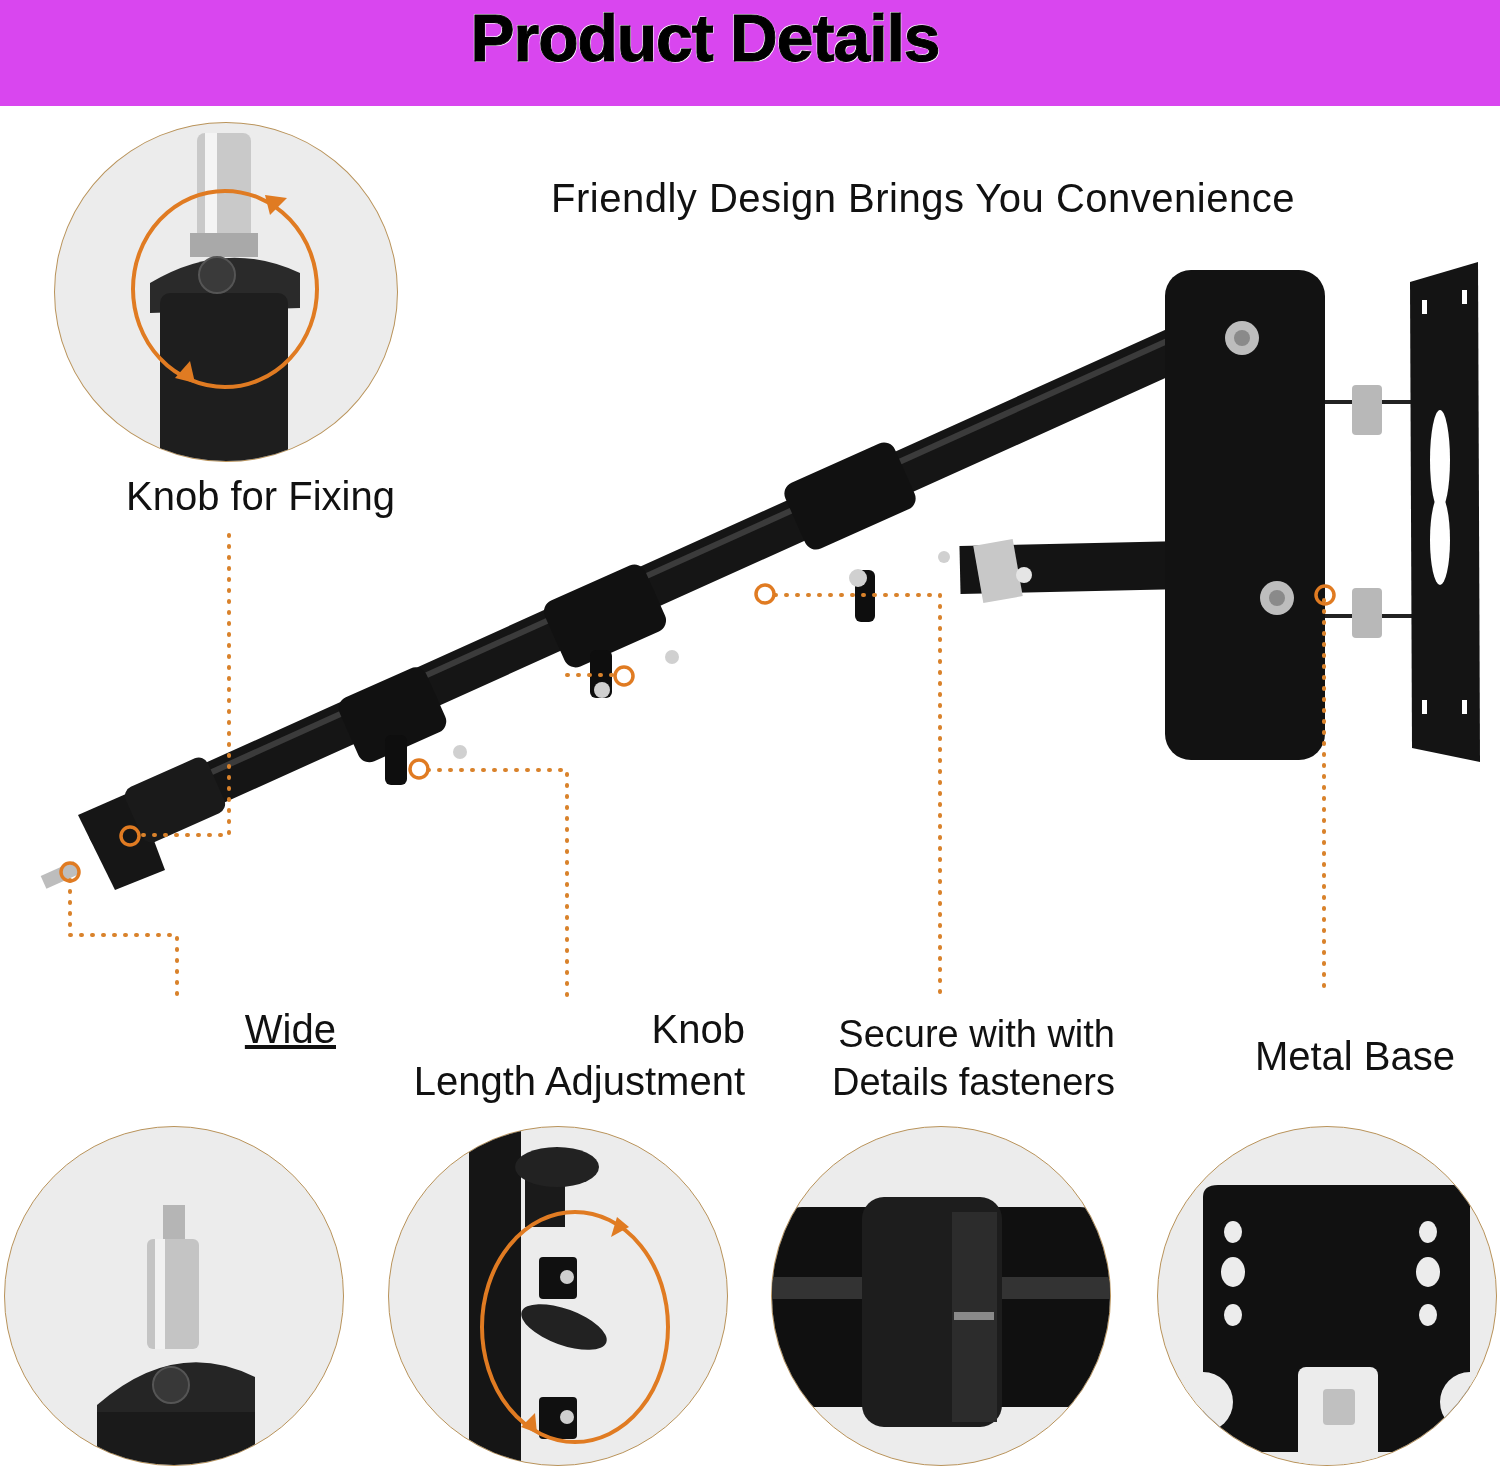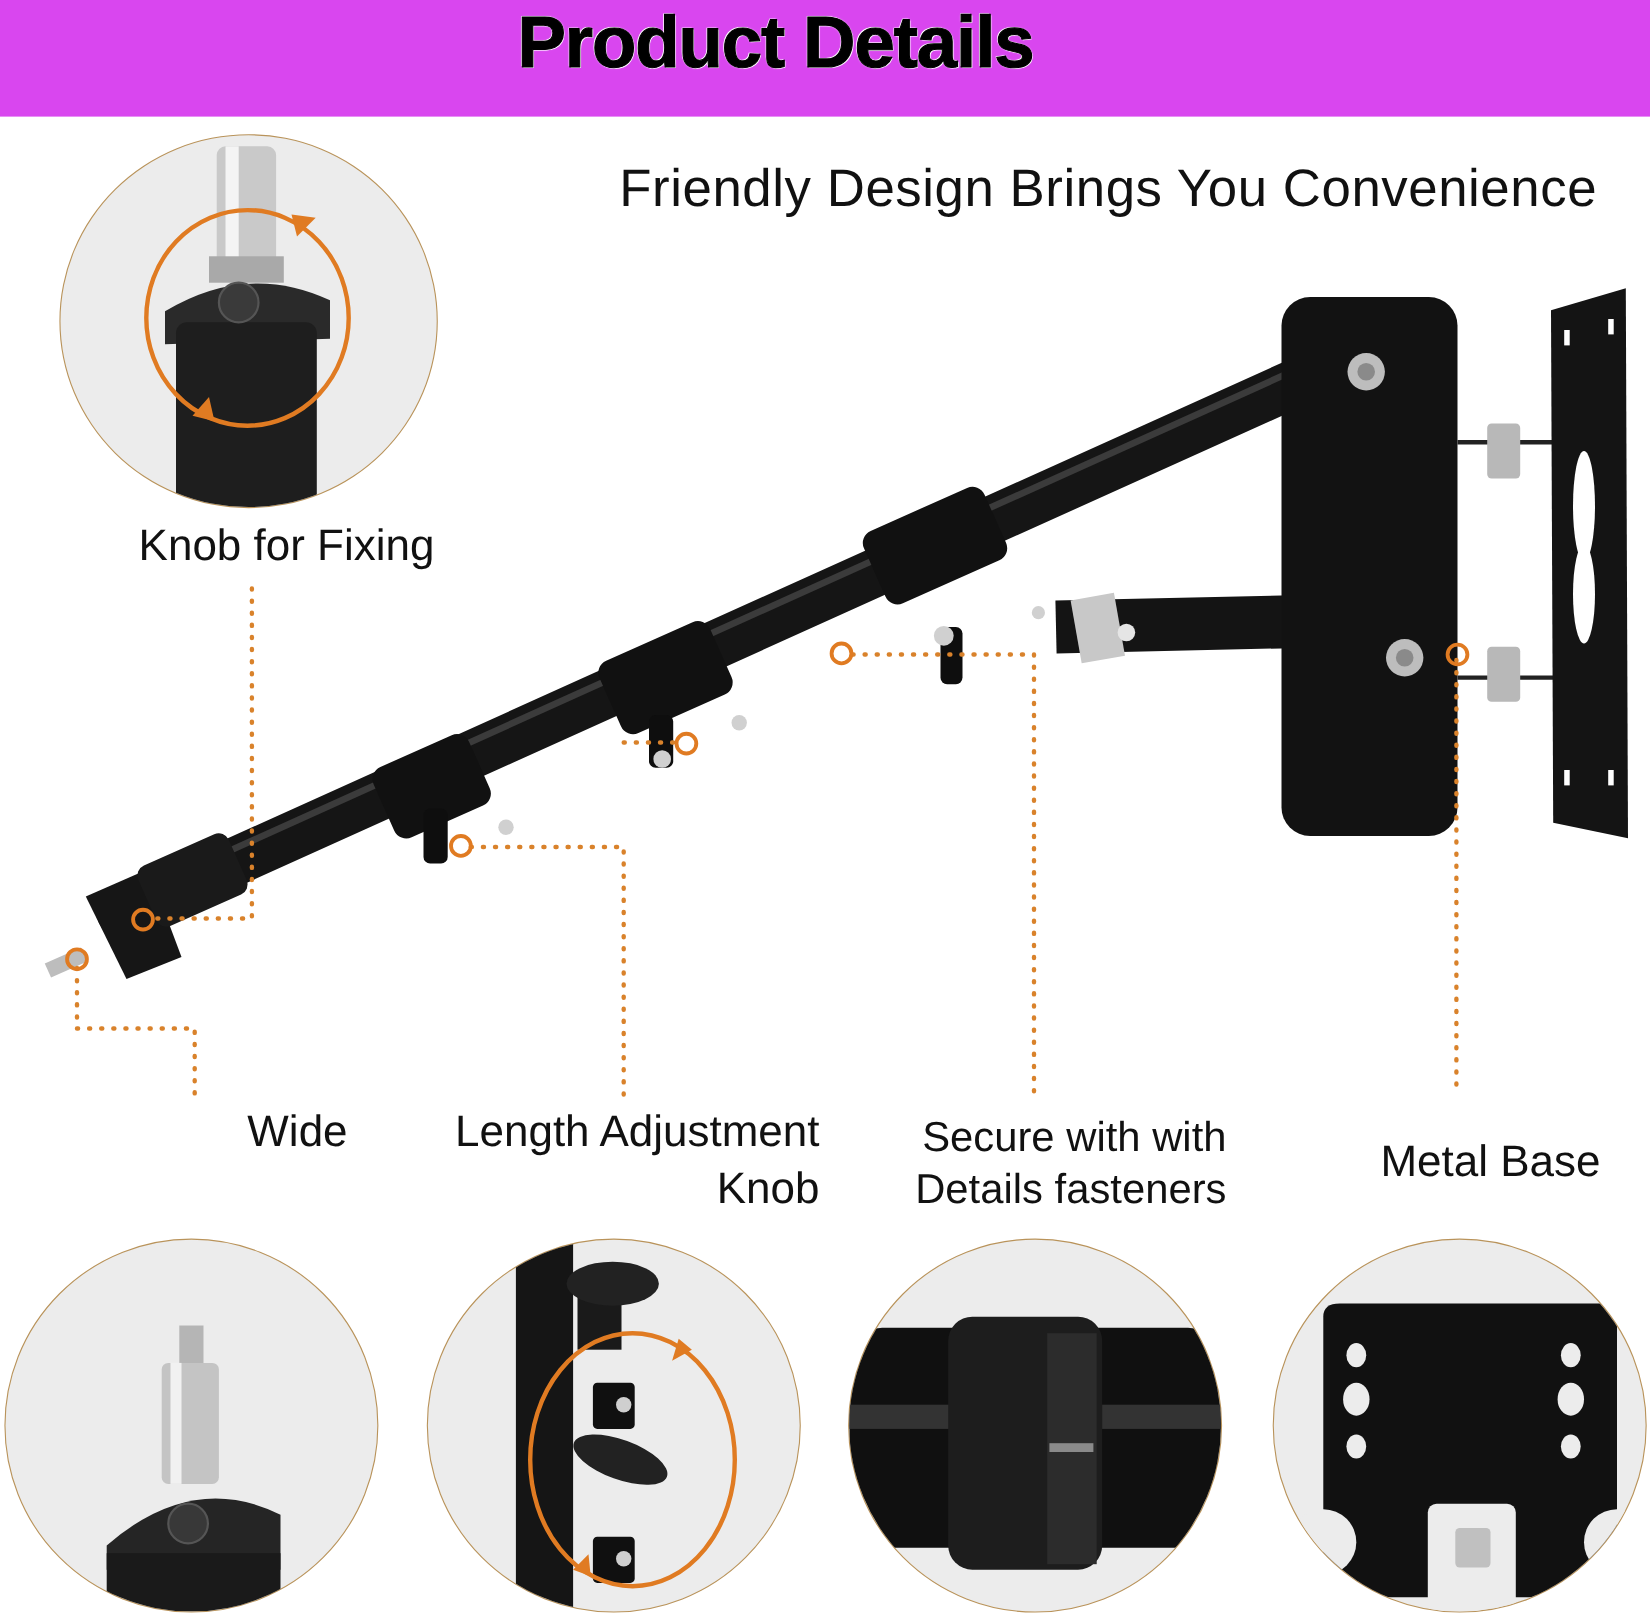--- a/index.html
+++ b/index.html
@@ -15,22 +15,22 @@
   }
   .header-title {
     font-family: "Liberation Sans", sans-serif;
     font-weight: bold; font-size: 66px; color: #000;
     letter-spacing: -1px;
     -webkit-text-stroke: 1px #000;
     text-shadow: 0 0 2px #fff, 1px 1px 0 #fff, -1px -1px 0 #fff;
     margin-left: -90px;
   }
   .subtitle {
-    position: absolute; left: 551px; top: 144px;
-    font-size: 48px; color: #111; letter-spacing: 0.5px; margin-left: 12px;
+    position: absolute; left: 551px; top: 176px;
+    font-size: 40px; color: #111; letter-spacing: 0.5px;
   }
   .label {
     position: absolute; font-size: 40px; color: #111; text-align: right; line-height: 52px;
   }
   .circle {
     position: absolute; border-radius: 50%;
     background: #ececec; border: 1.5px solid #b9935a; overflow: hidden;
   }
   svg { display: block; }
   .overlay { position: absolute; left: 0; top: 0; }
@@ -123,26 +123,26 @@
   <g fill="none" stroke="#e07b22" stroke-width="3.5">
     <circle cx="130" cy="836" r="9"></circle>
     <circle cx="70" cy="872" r="9"></circle>
     <circle cx="419" cy="769" r="9"></circle>
     <circle cx="624" cy="676" r="9"></circle>
     <circle cx="765" cy="594" r="9"></circle>
     <circle cx="1325" cy="595" r="9"></circle>
   </g>
 </svg>
 
-<div class="label" style="left:26px; top:1003px; width:290px;">
+<div class="label" style="left:46px; top:1003px; width:290px;text-decoration:underline;">
   <div>Wide</div>
 </div>
 <div class="label" style="left:360px; top:1003px; width:385px;">
+  <div>Knob</div>
   <div>Length Adjustment</div>
-  <div>Knob</div>
 </div>
 <div class="label" style="left:770px; top:1010px; width:345px; font-size:38px; line-height:48px;">
   <div>Secure with with</div>
   <div>Details fasteners</div>
 </div>
 <div class="label" style="left:1190px; top:1030px; width:265px;">Metal Base</div>
 
 <div class="circle" style="left:4px; top:1126px; width:338px; height:338px;">
   <svg width="338" height="338" viewBox="0 0 338 338">
     <rect x="158" y="78" width="22" height="40" fill="#b5b5b5"></rect>

